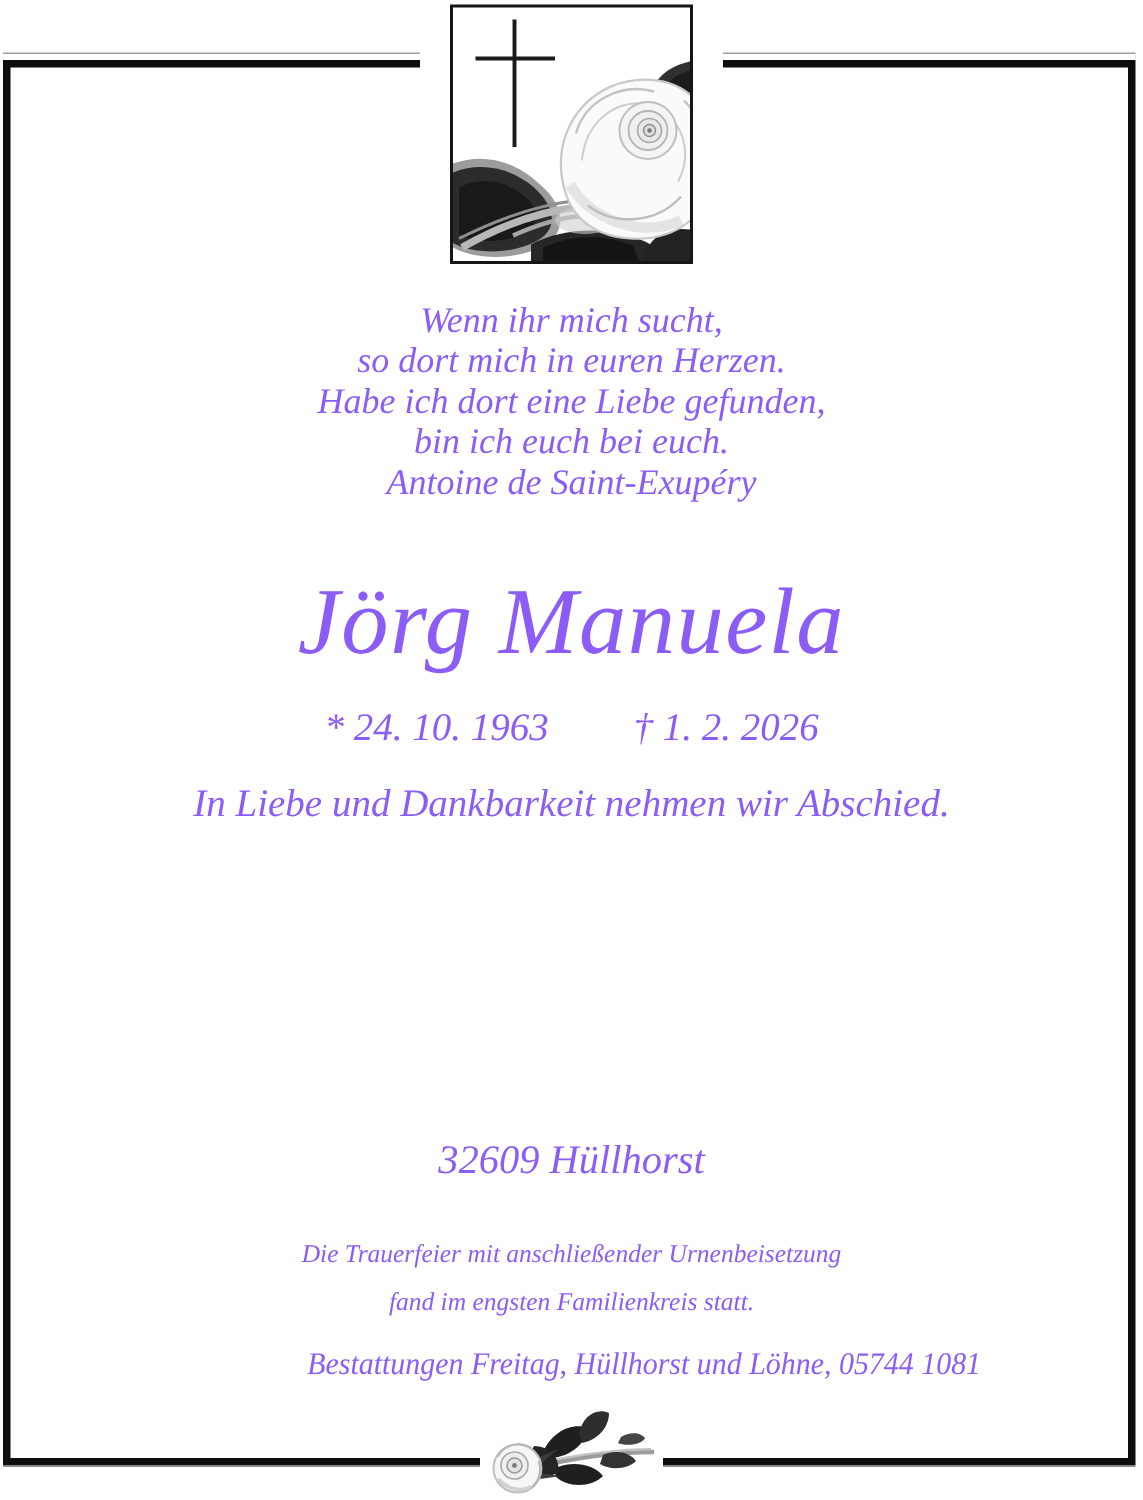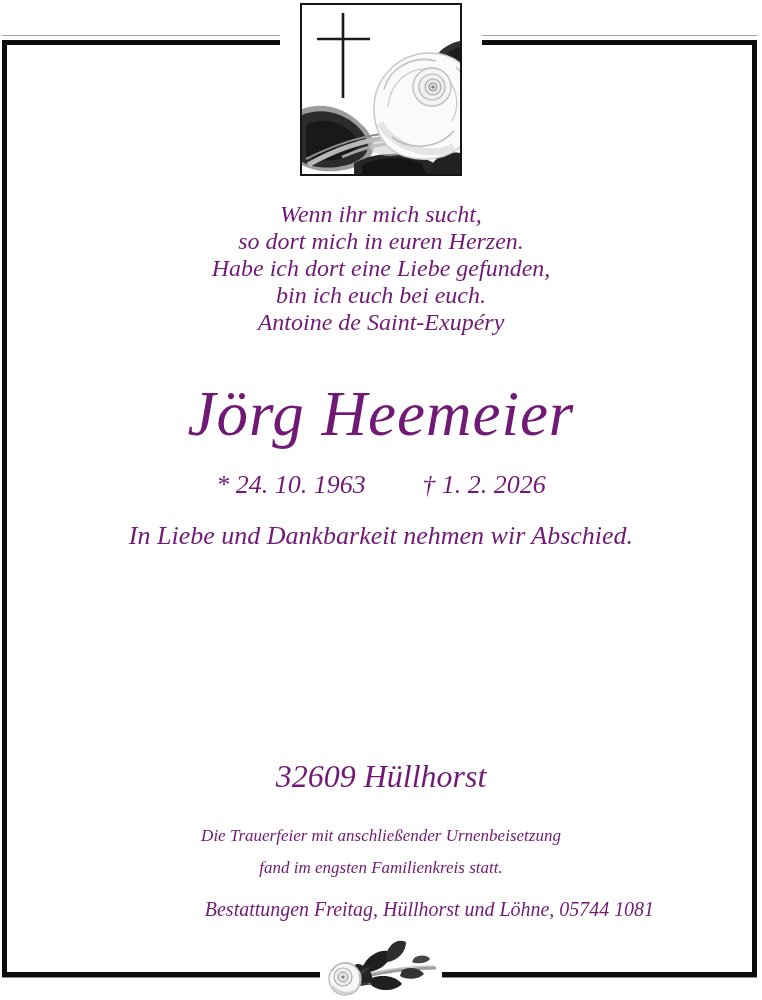--- a/index.html
+++ b/index.html
@@ -3,21 +3,21 @@
 <meta charset="utf-8">
 <style>
   html, body { margin: 0; padding: 0; background: #ffffff; }
   .page {
     position: relative;
     width: 762px;
     height: 1000px;
     background: #ffffff;
     overflow: hidden;
     font-family: "Liberation Serif", "DejaVu Serif", serif;
-    color: #701a75;
+    color: #8b5cf6;
   }
   
   .frame {
     position: absolute;
     left: 2px; top: 40px;
     width: 755px; height: 937px;
     box-sizing: border-box;
     border: 5px solid #0d0d0d;
     box-shadow: 0 -4px 0 0 #ffffff, 0 -5px 0 0 #a0a0a0, 0 1px 0 0 #8f8f8f;
     z-index: 1;
@@ -55,21 +55,21 @@
     text-align: center;
     font-style: italic;
     z-index: 3;
   }
   .epigraph { top: 201px; font-size: 24px; line-height: 27px; }
   .deceased-name { top: 370px; font-size: 63px; line-height: 88px; letter-spacing: 1px; }
   .dates { top: 466px; font-size: 26px; }
   .dates .date { display: inline-block; margin: 4px 25px; }
   .farewell { top: 521px; font-size: 26px; }
   .mourners { top: 562px; font-size: 30px; line-height: 44px; }
-  .location { top: 758px; font-size: 32px; }
+  .location { top: 758px; font-size: 27px; }
   .service { top: 820px; font-size: 17px; line-height: 32px; }
   .funeral-home { top: 897px; font-size: 21px; padding-left: 48px; }
   .funeral-home span { display: inline-block; transform: scaleX(0.95); }
 </style>
 </head>
 <body>
 
 <div class="page">
 
   <div class="frame"></div>
@@ -121,21 +121,21 @@
   </div>
 
   <div class="tblock epigraph">
     <div>Wenn ihr mich sucht,</div>
     <div>so dort mich in euren Herzen.</div>
     <div>Habe ich dort eine Liebe gefunden,</div>
     <div>bin ich euch bei euch.</div>
     <div>Antoine de Saint-Exupéry</div>
   </div>
 
-  <div class="tblock deceased-name">Jörg Heemeier</div>
+  <div class="tblock deceased-name">Jörg Manuela</div>
 
   <div class="tblock dates">
     <span class="date">* 24. 10. 1963</span>
     <span class="date">† 1. 2. 2026</span>
   </div>
 
   <div class="tblock farewell">In Liebe und Dankbarkeit nehmen wir Abschied.</div>
 
 
   <div class="tblock location">32609 Hüllhorst</div>

